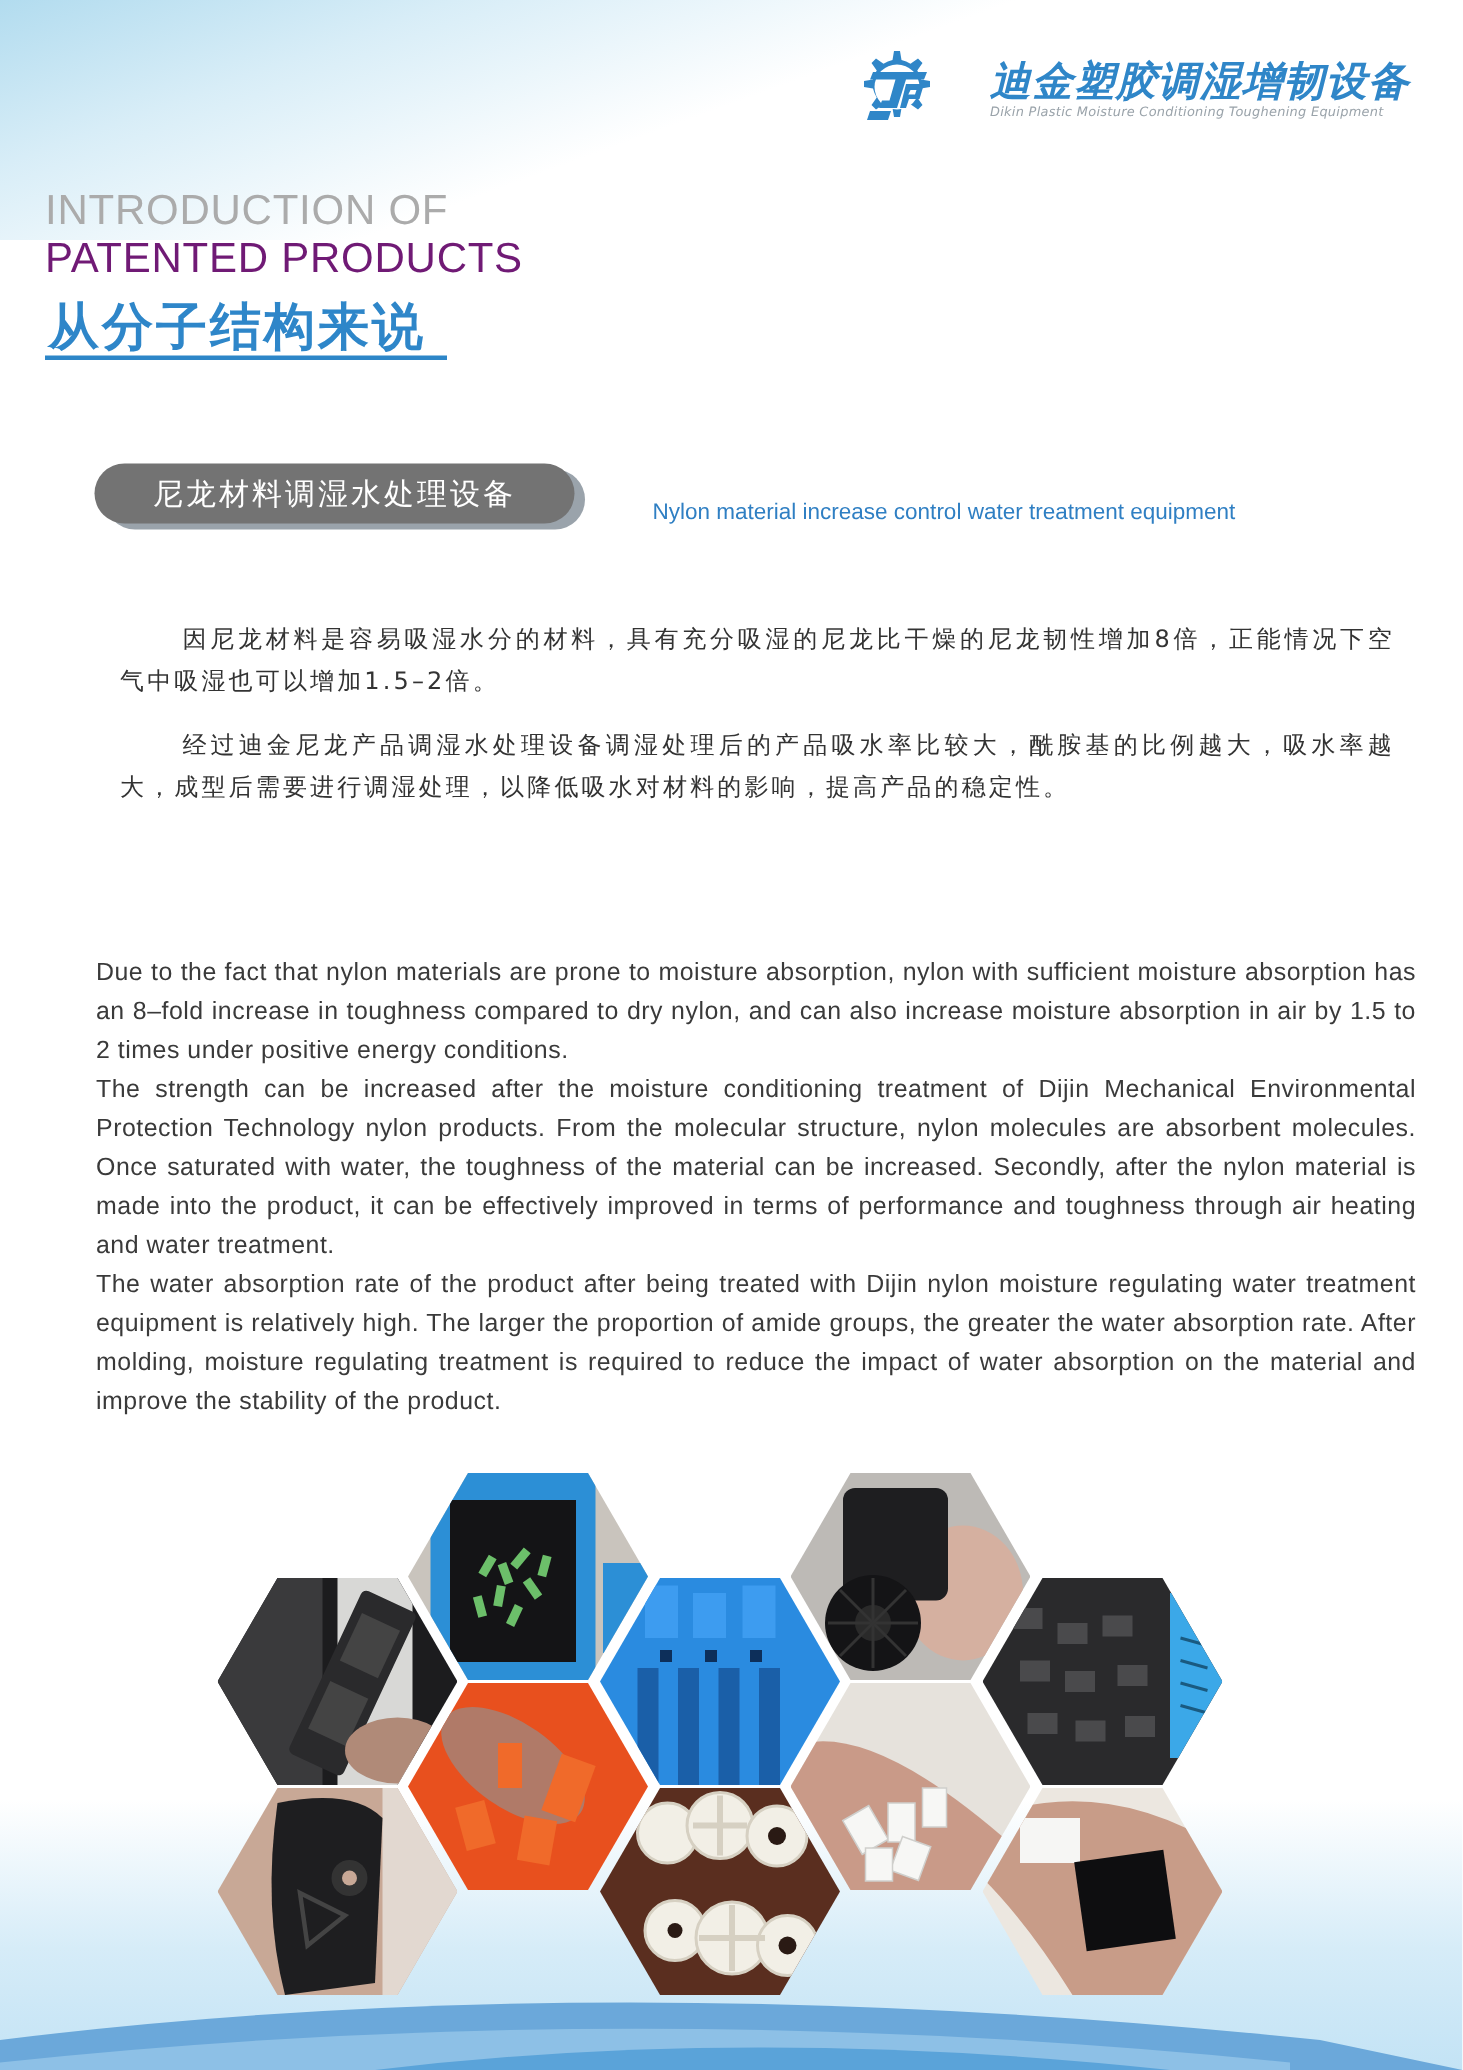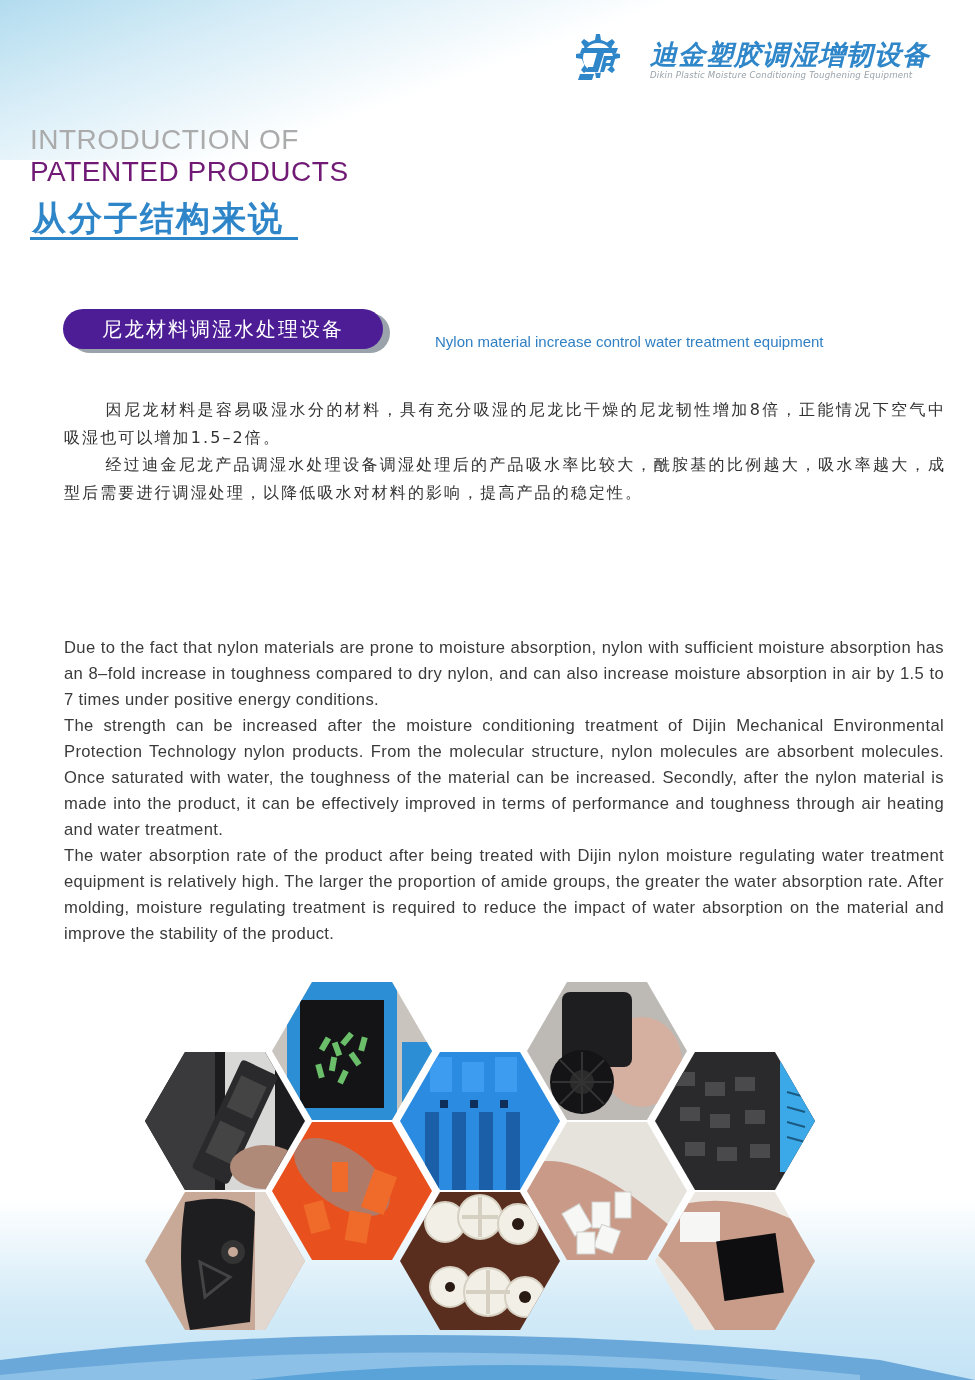--- a/index.html
+++ b/index.html
@@ -16,21 +16,21 @@
   .bg-bottom {
     position: absolute; left: 0; top: 1200px; width: 975px; height: 180px;
     background: linear-gradient(180deg, rgba(255,255,255,0) 0%, #d6ecf8 55%, #c3e3f5 100%);
     z-index: 0;
   }
   .wave { position: absolute; left: 0; top: 1320px; width: 975px; height: 60px; z-index: 3; }
 
   
   .logo { position: absolute; left: 568px; top: 28px; height: 64px; z-index: 2; display: flex; align-items: center; }
   .logo-mark { width: 60px; height: 60px; }
-  .logo-text { margin-left: 22px; }
+  .logo-text { margin-left: 32px; }
   .logo-cn {
     font-family: "DejaVu Sans", sans-serif; font-weight: bold; font-style: italic;
     color: #2f86c8; font-size: 27px; letter-spacing: 1px; line-height: 30px;
   }
   .logo-en {
     font-family: "DejaVu Sans", sans-serif; font-style: italic;
     color: #9aa3aa; font-size: 8.6px; line-height: 11px; letter-spacing: 0.2px;
   }
 
   
@@ -48,37 +48,37 @@
   }
   .heading-underline { width: 268px; height: 3px; background: #2d86c8; margin-top: -1px; }
 
   
   .pill-shadow {
     position: absolute; left: 70px; top: 313px; width: 320px; height: 40px;
     border-radius: 20px; background: #9aa3ab; z-index: 1;
   }
   .pill {
     position: absolute; left: 63px; top: 309px; width: 320px; height: 40px;
-    border-radius: 20px; background: #4c1d95; z-index: 2;
+    border-radius: 20px; background: #737373; z-index: 2;
     display: flex; align-items: center; justify-content: center;
     color: #ffffff; font-size: 20px; letter-spacing: 2px;
     font-family: "DejaVu Sans", sans-serif;
   }
   .pill-en {
     position: absolute; left: 435px; top: 333px; z-index: 2;
     color: #2f7fc3; font-size: 15px; font-family: "Liberation Sans", sans-serif;
   }
 
   
   .cn-body {
     position: absolute; left: 64px; top: 396px; width: 882px; z-index: 2;
     color: #333; font-size: 16px; line-height: 27.5px; letter-spacing: 2.1px;
     font-family: "DejaVu Sans", sans-serif; text-align: justify;
   }
-  .cn-body p { margin: 0; text-indent: 2.6em; }
+  .cn-body p { margin: 16px; text-indent: 2.6em; }
   .en-body {
     position: absolute; left: 64px; top: 635px; width: 880px; z-index: 2;
     color: #3a3a3a; font-size: 16.6px; line-height: 26px; letter-spacing: 0.35px;
     font-family: "Liberation Sans", sans-serif; text-align: justify;
   }
   .en-body p { margin: 0; }
 
   
   .hex {
     position: absolute; width: 160px; height: 138px; z-index: 2;
@@ -119,21 +119,21 @@
 <div class="pill-shadow"></div>
 <div class="pill">尼龙材料调湿水处理设备</div>
 <div class="pill-en">Nylon material increase control water treatment equipment</div>
 
 <div class="cn-body">
   <p>因尼龙材料是容易吸湿水分的材料，具有充分吸湿的尼龙比干燥的尼龙韧性增加8倍，正能情况下空气中吸湿也可以增加1.5–2倍。</p>
   <p>经过迪金尼龙产品调湿水处理设备调湿处理后的产品吸水率比较大，酰胺基的比例越大，吸水率越大，成型后需要进行调湿处理，以降低吸水对材料的影响，提高产品的稳定性。</p>
 </div>
 
 <div class="en-body">
-  <p>Due to the fact that nylon materials are prone to moisture absorption, nylon with sufficient moisture absorption has an 8–fold increase in toughness compared to dry nylon, and can also increase moisture absorption in air by 1.5 to 7 times under positive energy conditions.</p>
+  <p>Due to the fact that nylon materials are prone to moisture absorption, nylon with sufficient moisture absorption has an 8–fold increase in toughness compared to dry nylon, and can also increase moisture absorption in air by 1.5 to 2 times under positive energy conditions.</p>
   <p>The strength can be increased after the moisture conditioning treatment of Dijin Mechanical Environmental Protection Technology nylon products. From the molecular structure, nylon molecules are absorbent molecules. Once saturated with water, the toughness of the material can be increased. Secondly, after the nylon material is made into the product, it can be effectively improved in terms of performance and toughness through air heating and water treatment.</p>
   <p>The water absorption rate of the product after being treated with Dijin nylon moisture regulating water treatment equipment is relatively high. The larger the proportion of amide groups, the greater the water absorption rate. After molding, moisture regulating treatment is required to reduce the impact of water absorption on the material and improve the stability of the product.</p>
 </div>
 
 <div>
 
   <div class="hex" style="left:145px;top:1052px;">
     <svg viewBox="0 0 160 138" preserveAspectRatio="none">
       <rect width="160" height="138" fill="#1c1c1e"></rect>
       <rect x="0" y="0" width="70" height="138" fill="#3a3a3c"></rect>

